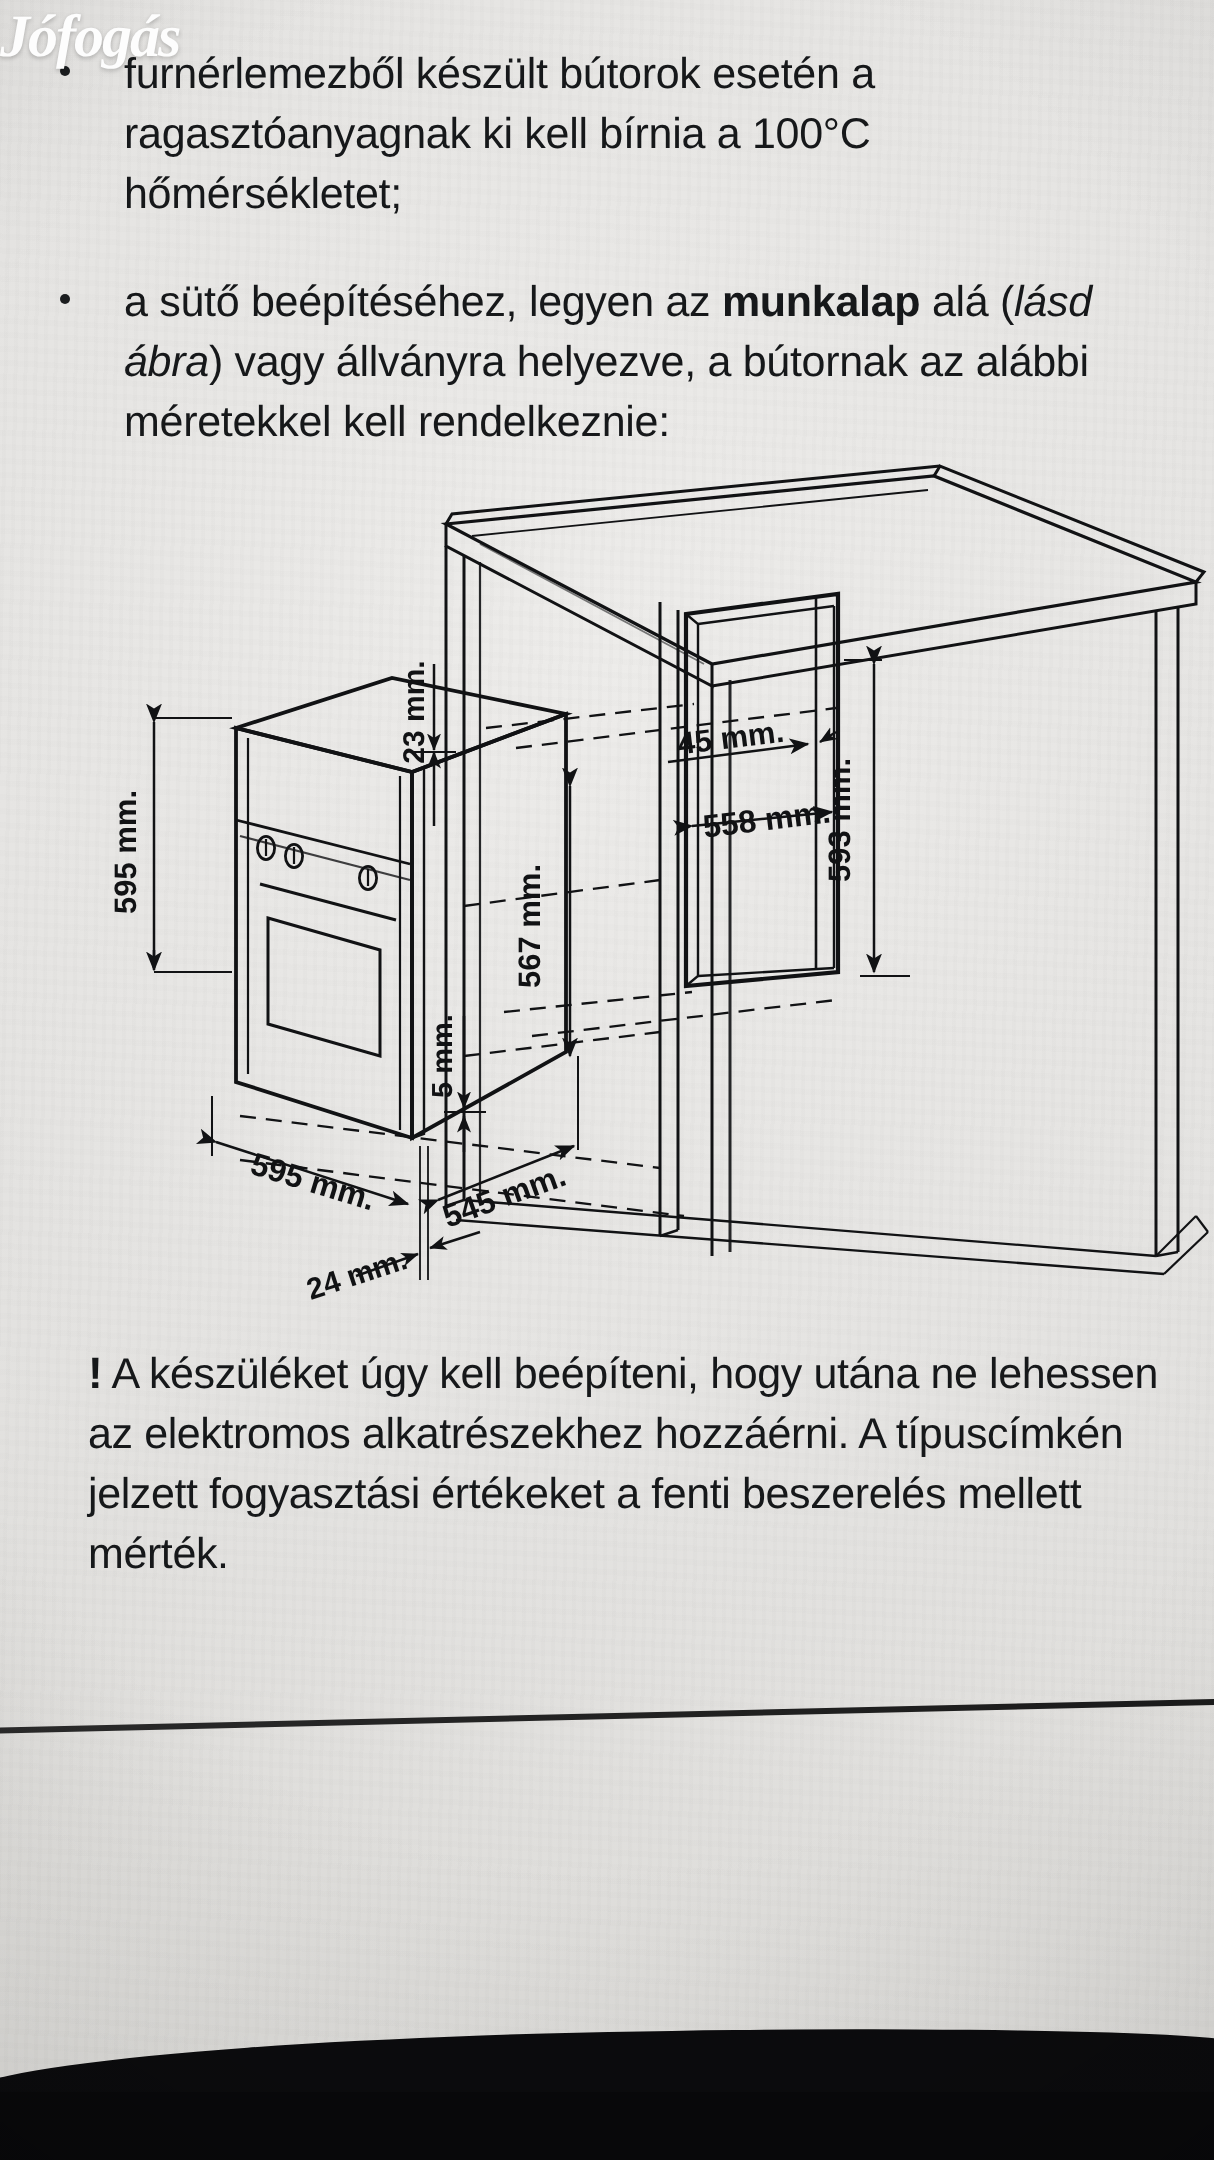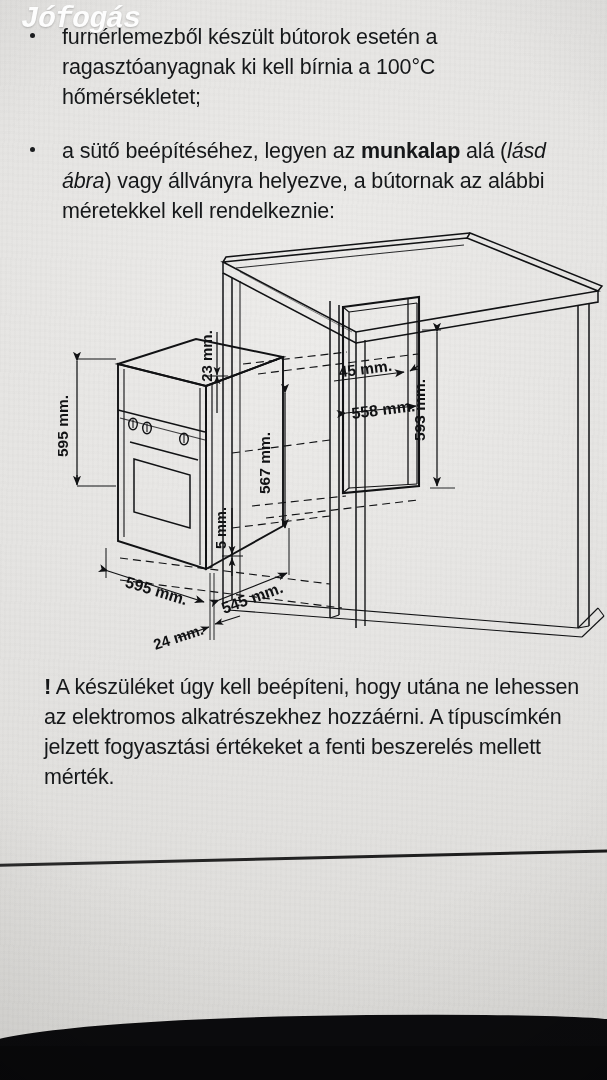--- a/index.html
+++ b/index.html
@@ -29,22 +29,22 @@
     position:absolute;inset:0;
     pointer-events:none;opacity:.055;
     color:#000;font-size:19px;line-height:34px;
     padding:40px 34px;box-sizing:border-box;
     letter-spacing:.6px;
     transform:scaleX(1.01);
   }
 
   
   #watermark{
-    position:absolute;left:21px;top:2px;
-    font-family:Liberation Mono, monospace;
+    position:absolute;left:0;top:2px;
+    font-family:Liberation Serif, serif;
     font-size:30px;font-weight:700;font-style:italic;
     color:#fdfdfd;
     letter-spacing:-1px;
     text-shadow:0 1px 2px rgba(0,0,0,.22);
     z-index:30;
     user-select:none;
   }
 
   
   .textblock{position:absolute;color:#16181a;}

